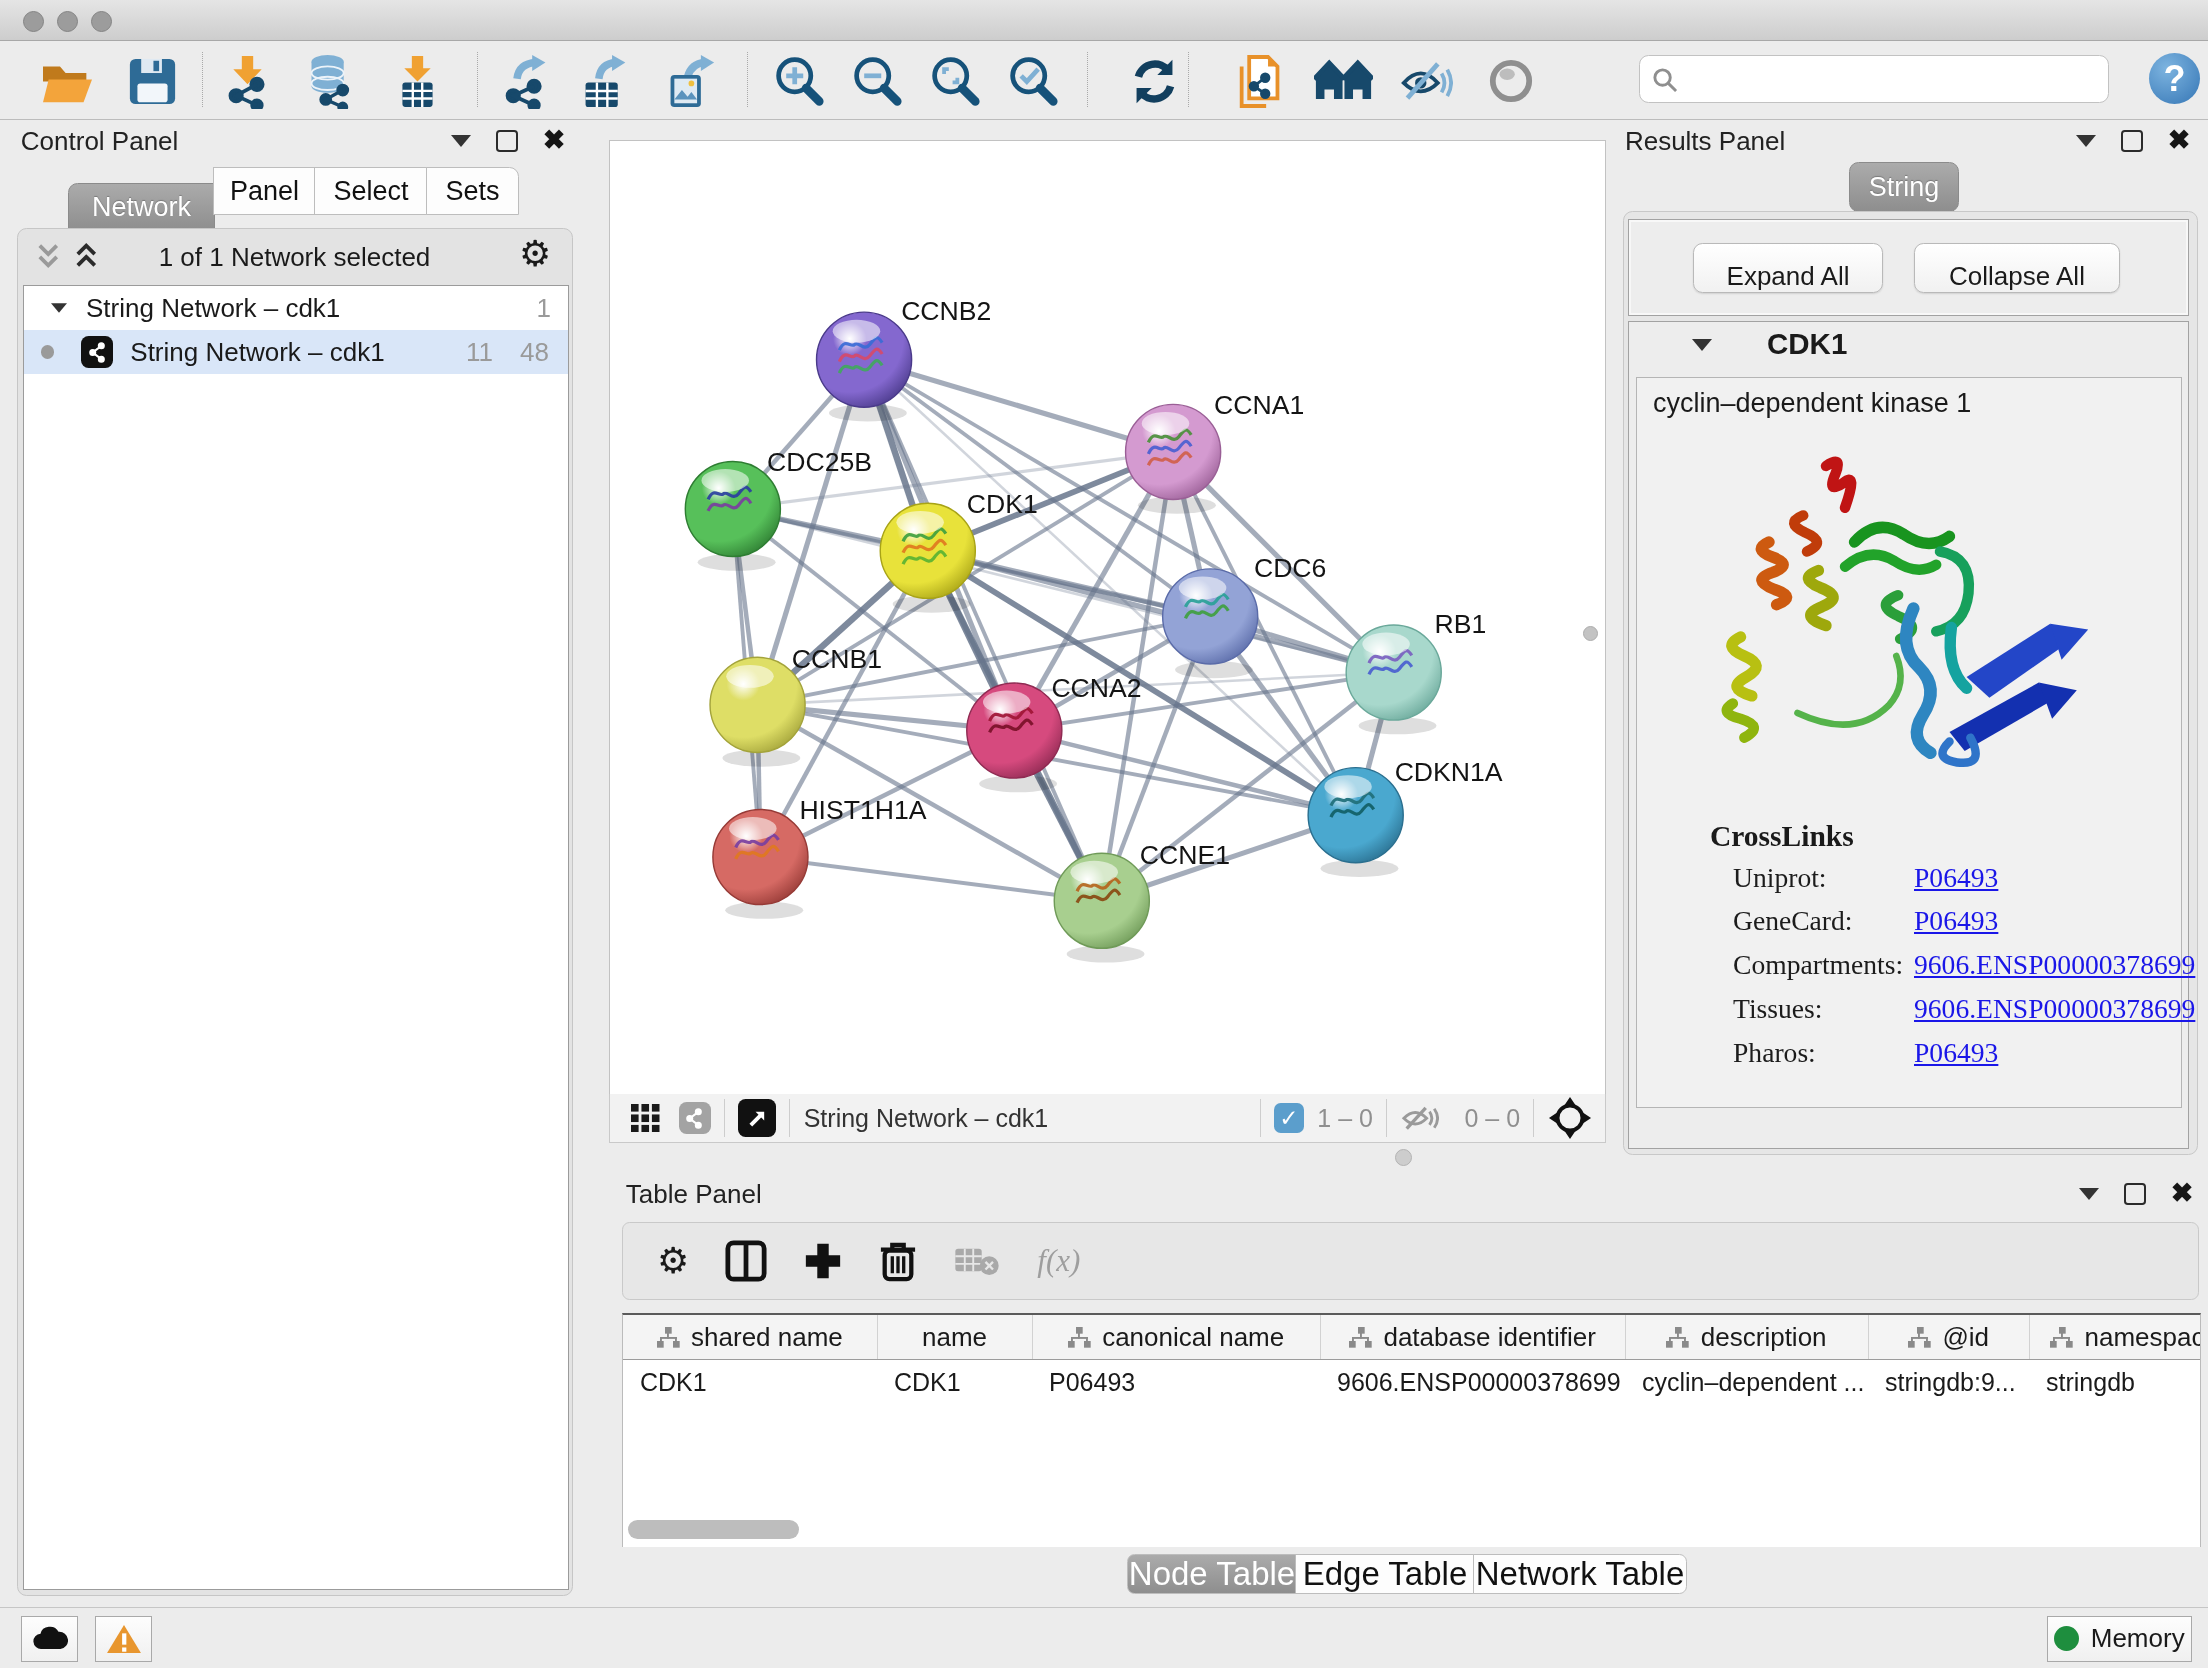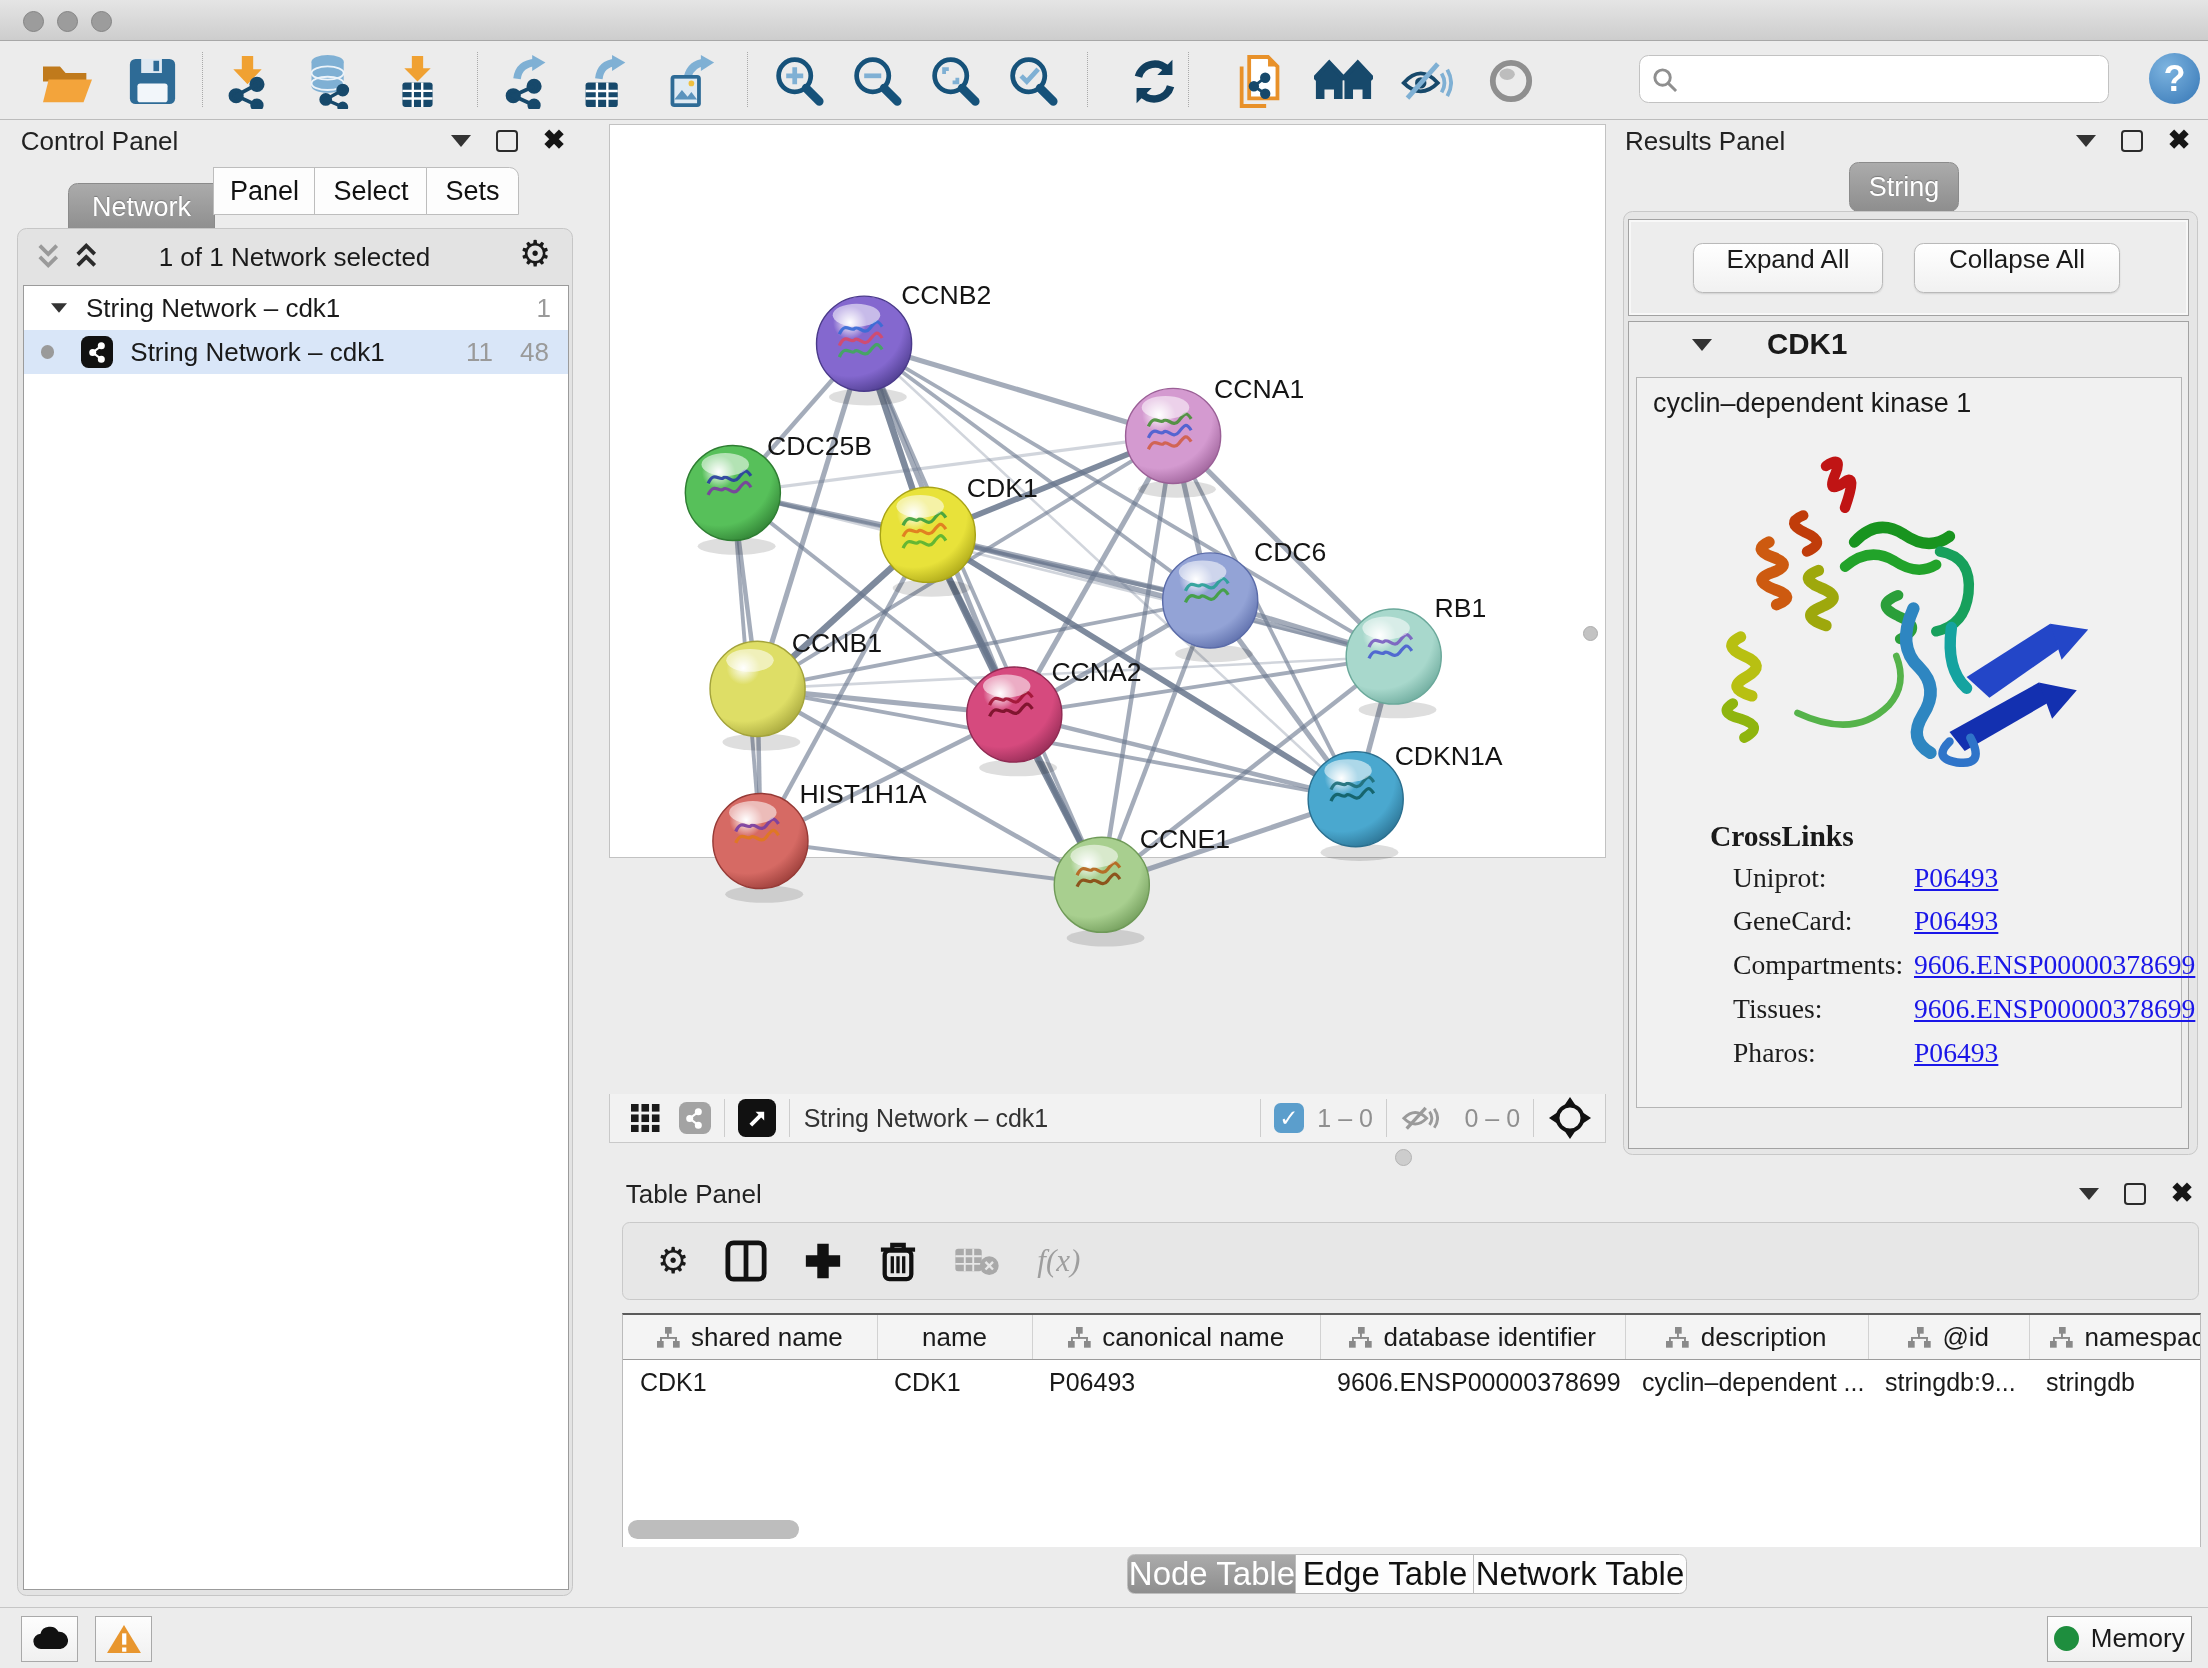--- a/index.html
+++ b/index.html
@@ -37,35 +37,35 @@
   .cp-box{left:17px;top:228px;width:554px;height:1366px;background:#e3e3e3;border:1px solid #c6c6c6;
           border-radius:9.5px;}
   .cp-list{left:23px;top:285px;width:544px;height:1303px;background:#fff;border:1.9px solid #9b9b9b;}
   .cp-row{height:44px;display:flex;align-items:center;font-size:26px;}
   .cp-row .num{color:#9a9a9a;}
   .rowsel{background:#d9e6f8;}
   .sharesq{width:32px;height:32px;border-radius:7.6px;background:#111;display:flex;align-items:center;
            justify-content:center;}
   .gear{font-size:36px;color:#1a1a1a;line-height:36px;}
   
-  .canvas{left:609px;top:124px;width:997px;height:734px;background:#fff;border:1px solid #c2c2c2;
+  .canvas{left:609px;top:140px;width:997px;height:970px;background:#fff;border:1px solid #c2c2c2;
           box-sizing:border-box;}
   .netfooter{left:609px;top:1094px;width:997px;height:49px;background:#f2f2f2;border:1px solid #c9c9c9;
              border-top:none;display:flex;align-items:center;box-sizing:border-box;}
   .vsep{width:0;height:38px;border-left:1.9px solid #cdcdcd;margin:0 13.3px;}
   .graytxt{color:#8f8f8f;font-size:25px;}
   .chk{width:30px;height:30px;border-radius:6.7px;background:#5b9ecc;color:#fff;font-size:23px;
        display:flex;align-items:center;justify-content:center;}
   
   .rp-outer{left:1623px;top:211px;width:573px;height:942px;background:#e6e6e6;border:1px solid #c8c8c8;
             border-radius:9.5px;}
   .rp-group{left:1628px;top:219px;width:559px;height:95px;background:#ededed;border:1px solid #a2a2a2;
             box-shadow:inset 0 0 0 1.9px #f8f8f8;}
   .btn{background:linear-gradient(#ffffff,#f1f1f1);border:1px solid #b9b9b9;border-radius:9.5px;
-       font-size:26px;display:flex;align-items:flex-start;justify-content:center;box-shadow:0 1px 1.9px rgba(0,0,0,.12);}
+       font-size:26px;display:flex;align-items:flex-end;justify-content:center;box-shadow:0 1px 1.9px rgba(0,0,0,.12);}
   .rp-section{left:1628px;top:321px;width:559px;height:826px;border:1px solid #a2a2a2;background:#ededed;}
   .rp-inner{left:1636px;top:377px;width:544px;height:729px;background:#f1f1f1;border:1px solid #b5b5b5;}
   .serif{font-family:"Liberation Serif",serif;}
   .xl-label{font-size:27.6px;color:#1c1c1c;}
   .xl-link{font-size:27.6px;text-decoration:underline;}
   
   .tp-tools{left:622px;top:1222px;width:1577px;height:78px;background:#e7e7e7;border:1px solid #c9c9c9;
             border-radius:7.6px;display:flex;align-items:center;gap:36px;padding-left:34px;box-sizing:border-box;}
   .tablewrap{left:622px;top:1313px;width:1577px;height:232px;background:#fff;border-top:2.9px solid #5a5a5a;
              border-left:1px solid #bbb;border-right:1px solid #bbb;overflow:hidden;}

